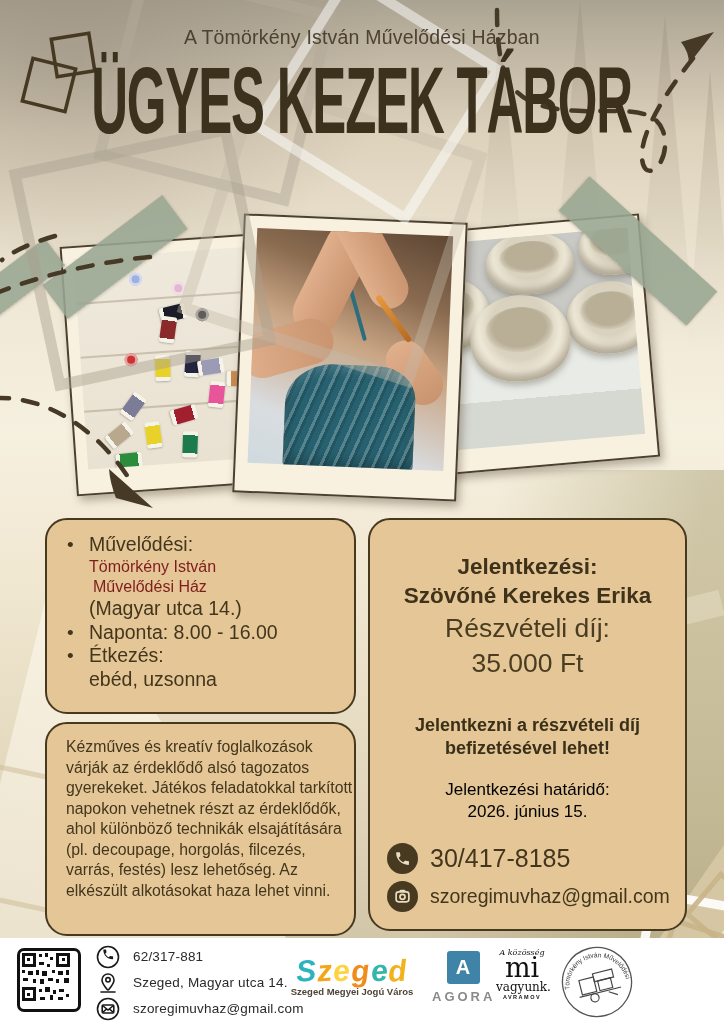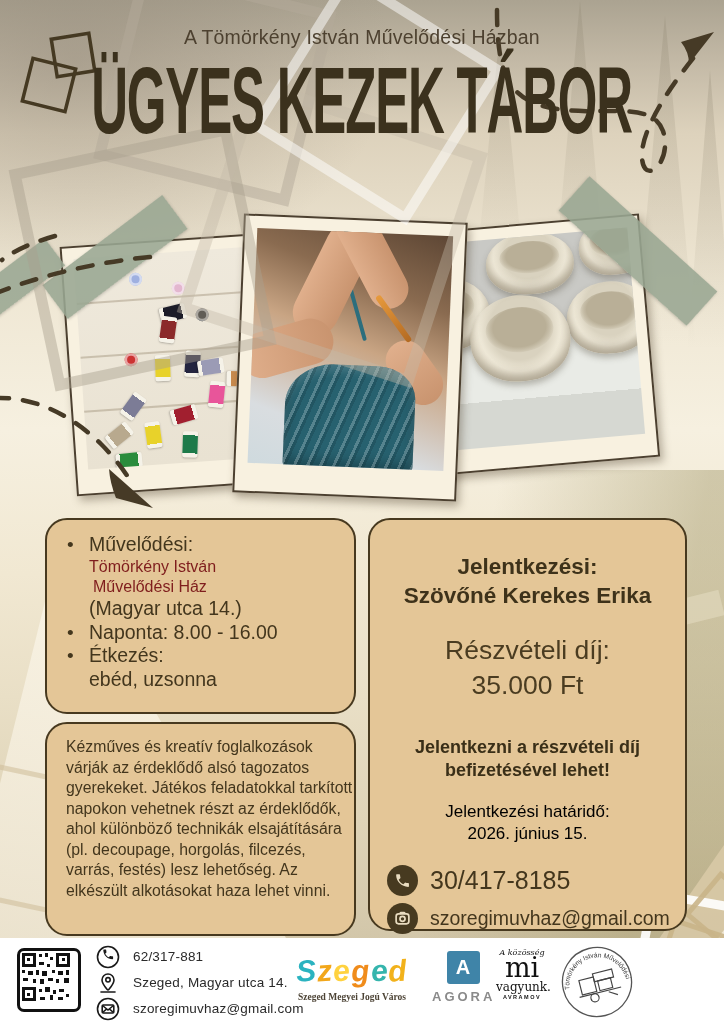--- a/index.html
+++ b/index.html
@@ -70,38 +70,38 @@
   .box-left1{left:45px;top:518px;width:311px;height:196px;padding:13px 20px 0 20px;box-sizing:border-box;}
   .box-left2{left:45px;top:722px;width:311px;height:214px;padding:13px 1px 0 19px;box-sizing:border-box;}
   .box-right{left:368px;top:518px;width:319px;height:413px;box-sizing:border-box;
     display:flex;flex-direction:column;align-items:center;text-align:center;padding-top:32px;}
   .li-row{display:flex;align-items:flex-start;font-size:19.5px;line-height:1.22;color:#43361d;}
   .li-row .bullet{width:22px;flex:none;font-size:19px;}
   .indent{padding-left:22px;}
   .bold-line{font-weight:400;font-size:16px;line-height:1.25;color:#7f1d1d;}
   .desc-text{font-size:15.8px;line-height:1.3;color:#43361d;}
   .leader-label,.leader-name{font-weight:700;font-size:22.5px;line-height:1.3;color:#3e321a;}
-  .fee{font-size:26.5px;line-height:1.35;color:#4a3c21;margin-top:22px;}
+  .fee{font-size:26.5px;line-height:1.35;color:#4a3c21;}
   .apply-note{font-weight:700;font-size:18px;line-height:1.25;color:#3a2f18;margin-top:32px;max-width:250px;}
   .deadline{font-size:17px;line-height:1.3;color:#000000;margin-top:20px;}
   .contact-row{display:flex;align-items:center;align-self:flex-start;margin:11px 0 0 17px;}
   .cicon{flex:none;width:31px;height:31px;border-radius:50%;background:#473a20;display:flex;align-items:center;justify-content:center;margin-right:12px;}
   .contact-phone-text{font-size:25px;color:#43361d;}
   .contact-mail-text{font-size:19.5px;color:#43361d;}
   
   .footer{position:absolute;left:0;bottom:0;width:100%;height:86px;background:#fff;z-index:7;}
   .qr{position:absolute;left:17px;top:10px;width:58px;height:58px;border:3px solid #111;border-radius:7px;background:#fff;}
   .f-contacts{position:absolute;left:96px;top:6px;}
   .f-row{display:flex;align-items:center;height:25px;margin-bottom:1px;}
   .f-icon{width:24px;height:24px;flex:none;margin-right:13px;color:#1a1a1a;}
   .f-text{font-size:13.5px;color:#2a2a2a;letter-spacing:.2px;}
   .szeged{position:absolute;left:287px;top:18px;width:130px;text-align:center;}
   .szeged-word{font-size:30px;font-weight:700;font-style:italic;letter-spacing:1px;line-height:1;}
   .szeged-word span{display:inline-block;transform:rotate(-4deg);}
-  .szeged-cap{font-size:9.5px;color:#4d4436;font-weight:700;margin-top:6px;white-space:nowrap;font-family:Liberation Serif, serif;}
+  .szeged-cap{font-size:9.5px;color:#4d4436;font-weight:700;white-space:nowrap;}
   .agora{position:absolute;left:432px;top:13px;width:62px;text-align:center;}
   .agora-sq{width:33px;height:33px;margin:0 auto;background:#3f84a8;border-radius:3px;
     display:flex;align-items:center;justify-content:center;color:#fff;font-weight:700;font-size:20px;}
   .agora-label{margin-top:5px;font-size:13px;font-weight:700;color:#8a8a8a;letter-spacing:3px;}
   .mi{position:absolute;left:496px;top:10px;width:52px;text-align:center;color:#111;font-family:"DejaVu Serif",serif;}
   .mi-l1{font-size:8px;font-style:italic;}
   .mi-l2{font-size:27px;font-weight:400;line-height:.85;}
   .mi-l3{font-size:12px;}
   .mi-l4{font-size:5.5px;letter-spacing:1.5px;font-family:"Liberation Sans",sans-serif;font-weight:700;}
   .stamp{position:absolute;left:560px;top:7px;width:74px;height:74px;transform:rotate(-14deg);}

